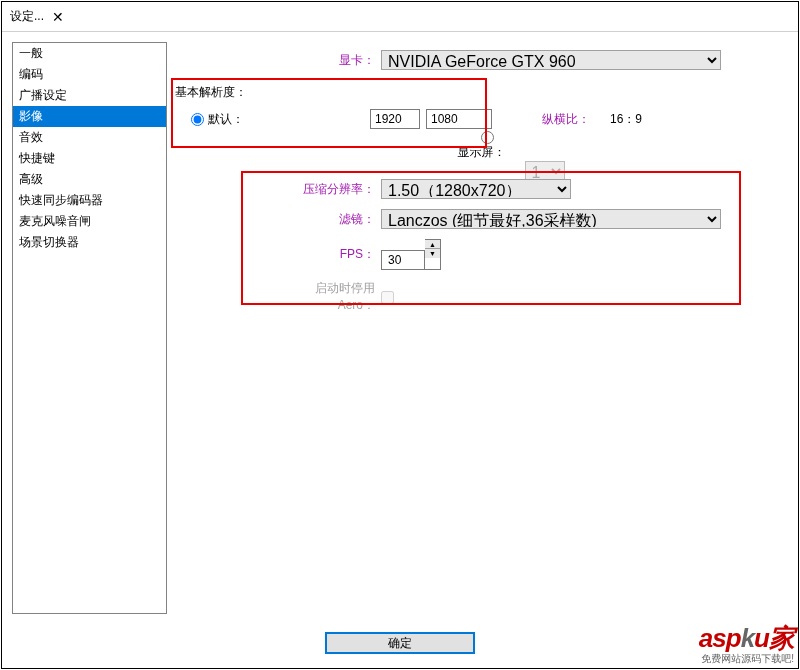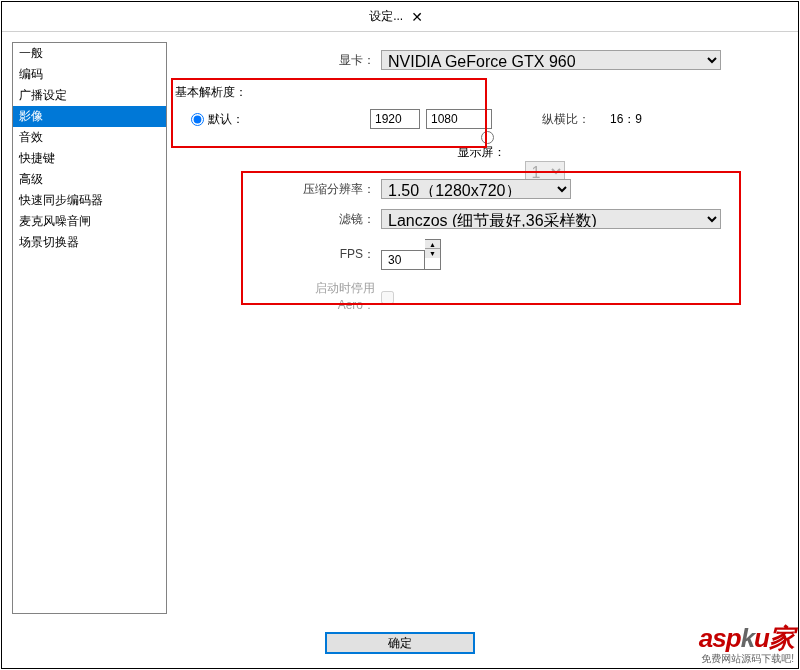--- a/index.html
+++ b/index.html
@@ -19,21 +19,21 @@
       margin: 1px;
       display: flex;
       flex-direction: column;
       background: #fff;
     }
     .titlebar {
       height: 30px;
       border-bottom: 1px solid #d0d0d0;
       display: flex;
       align-items: center;
-      justify-content: center;
+      justify-content: flex-start;
       padding: 0 8px;
       background: #fff;
     }
     .titlebar-title { font-size: 12px; color: #000; }
     .titlebar-close {
       font-size: 14px;
       cursor: pointer;
       padding: 4px 8px;
       font-family: Arial;
     }
@@ -66,21 +66,21 @@
     }
     .row {
       display: flex;
       align-items: center;
       margin-bottom: 10px;
     }
     .label {
       text-align: right;
       padding-right: 6px;
       font-size: 12px;
-      color: #404040;
+      color: #a21caf;
     }
     .label.disabled { color: #a0a0a0; }
     select {
       font-size: 16px;
       padding: 1px 2px;
       height: 20px;
       border: 1px solid #a0a0a0;
       background: #e8e8e8;
     }
     select:disabled {

